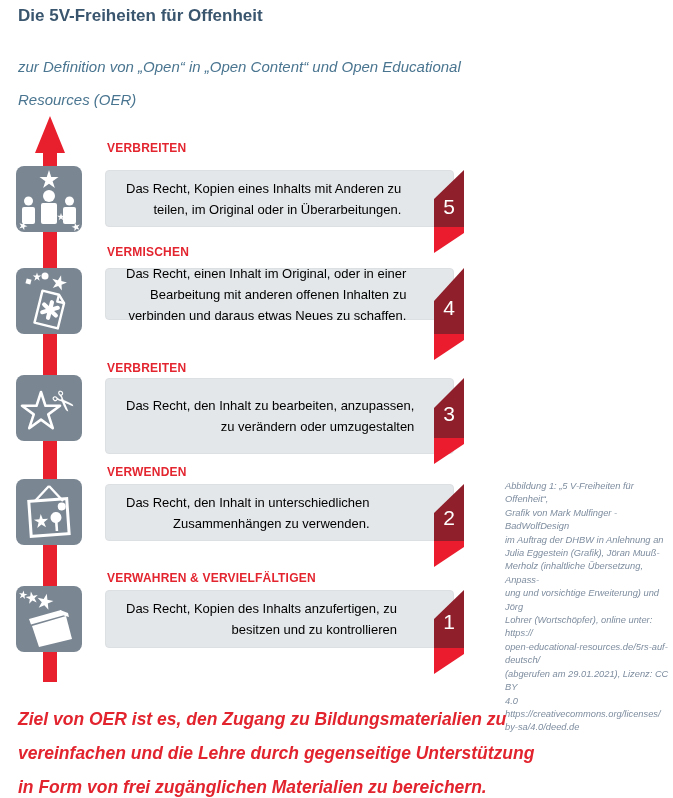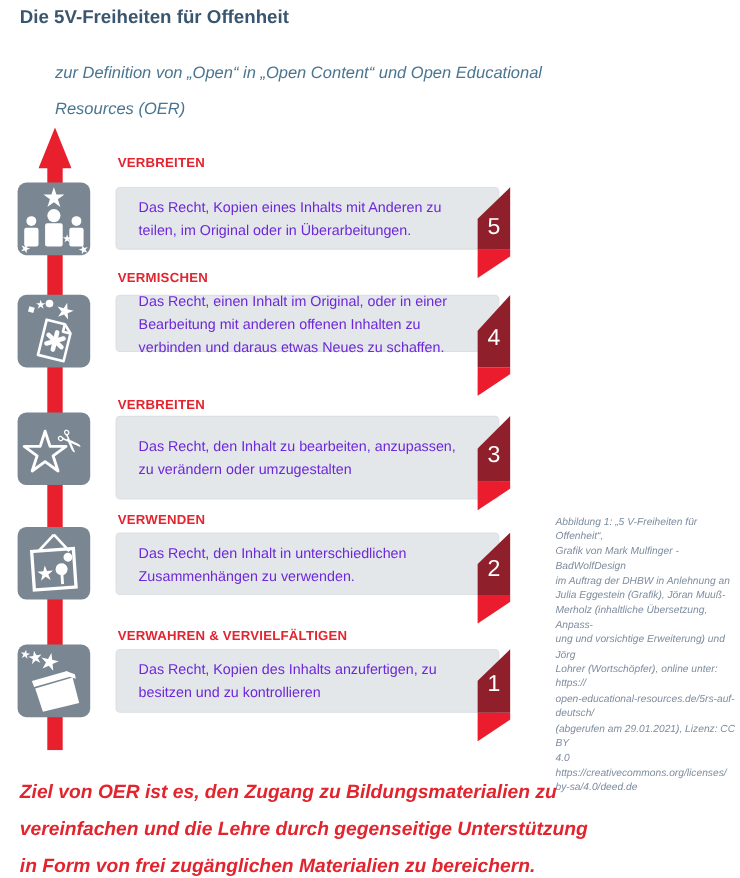--- a/index.html
+++ b/index.html
@@ -1,21 +1,21 @@
 <!DOCTYPE html>
 <html><head>
 <meta charset="utf-8">
 <style>
   * { margin:0; padding:0; box-sizing:border-box; }
   html,body { background:#fff; }
   #canvas {
     position:relative; width:673px; height:798px; background:#ffffff;
     font-family:"Liberation Sans", sans-serif; overflow:hidden;
   }
-  .preline { white-space:pre-line;margin-left:32px; }
+  .preline { white-space:pre-line; }
   #title {
     position:absolute; left:18px; top:6px;
     font-size:17px; font-weight:bold; color:#3a566f;
   }
   #subtitle {
     position:absolute; left:18px; top:50px; width:560px;
     font-size:15px; font-style:italic; color:#4a7590; line-height:33px;
   }
   #arrow { position:absolute; left:35px; top:116px; z-index:1; }
   .iconbox {
@@ -27,29 +27,29 @@
     position:absolute; left:107px; font-size:12px; font-weight:bold;
     color:#e32530; letter-spacing:0.2px; z-index:3;
   }
   .box {
     position:absolute; left:105px; width:349px; background:#e4e7e9;
     border:1px solid #dcе0e3; border:1px solid #dce0e3; border-radius:4px;
     display:flex; align-items:center; z-index:2;
   }
   .box .desc {
     display:block; padding-left:20px; padding-right:8px;
-    font-size:13px; color:#6d28d9; line-height:21px; white-space:pre-line;
+    font-size:13px; color:#000000; line-height:21px; white-space:pre-line;text-align:right;
   }
   .ribbon { position:absolute; left:434px; z-index:4; }
   .rnum {
     position:absolute; left:436px; width:26px; text-align:center;
     font-size:21px; line-height:26px; color:#ffffff; z-index:5;
   }
   #caption {
-    position:absolute; left:505px; top:468px; width:166px;
+    position:absolute; left:505px; top:480px; width:166px;
     font-size:9.3px; font-style:italic; color:#7e8d9f; line-height:13.4px;
     white-space:pre-line;
   }
   #footer {
     position:absolute; left:18px; top:702px; width:620px;
     font-size:17.5px; font-weight:bold; font-style:italic; color:#e2242e;
     line-height:34px; white-space:pre-line;
   }
 </style>
 </head>

